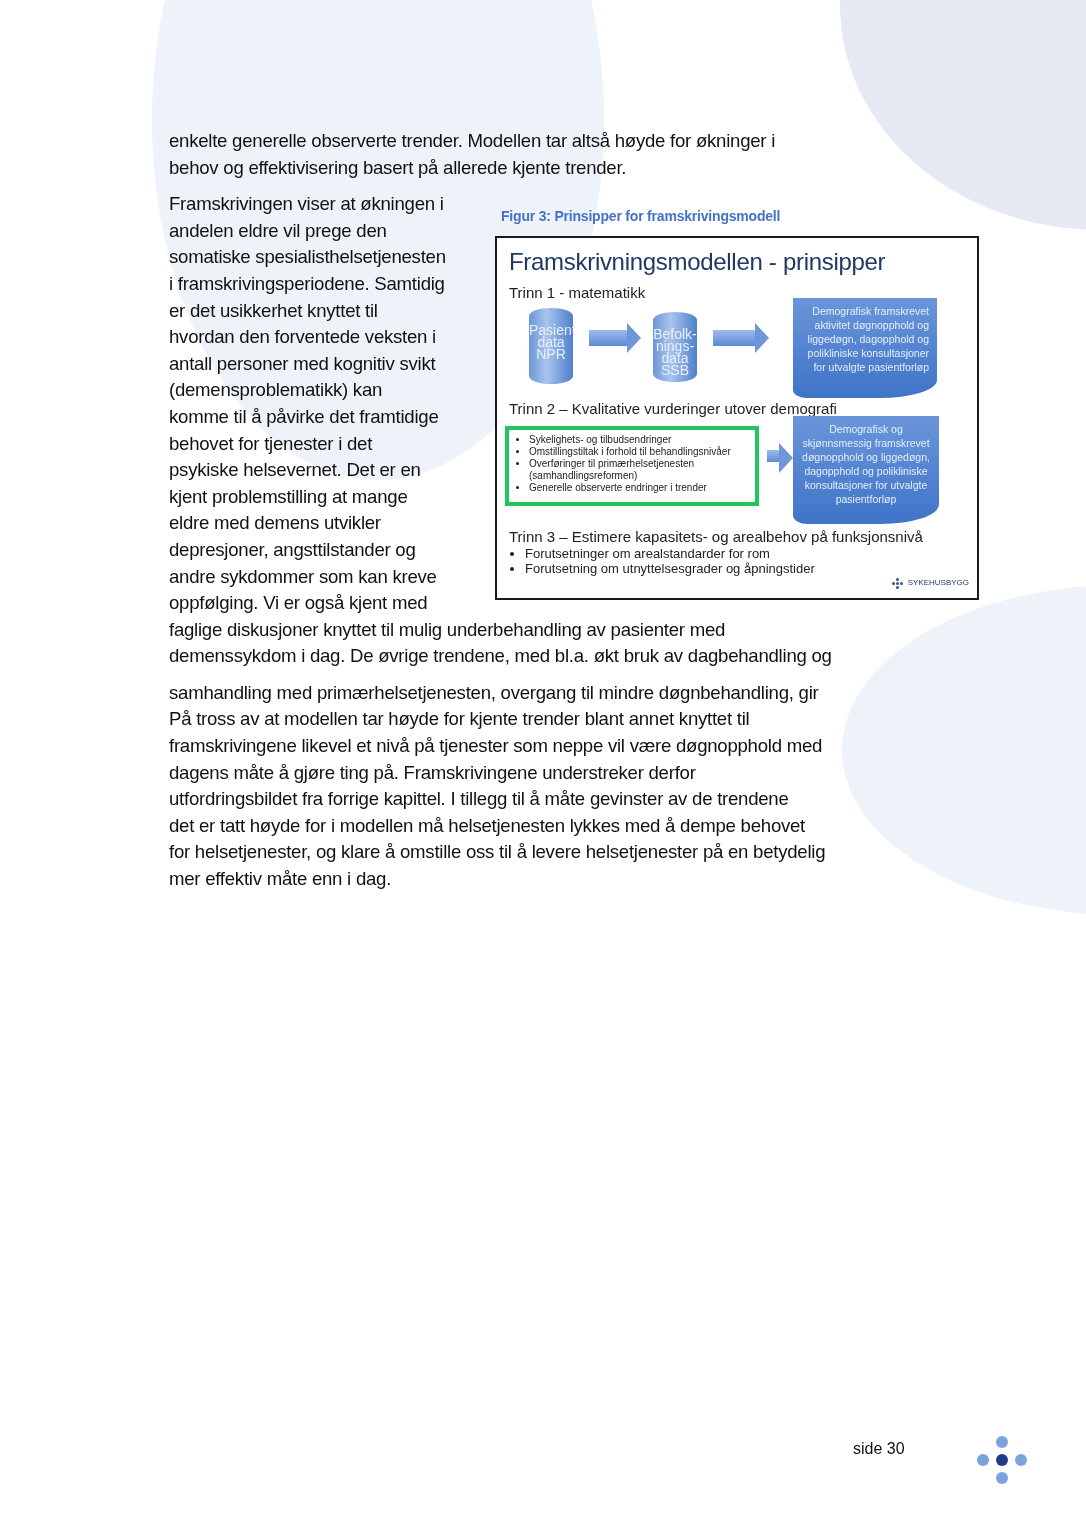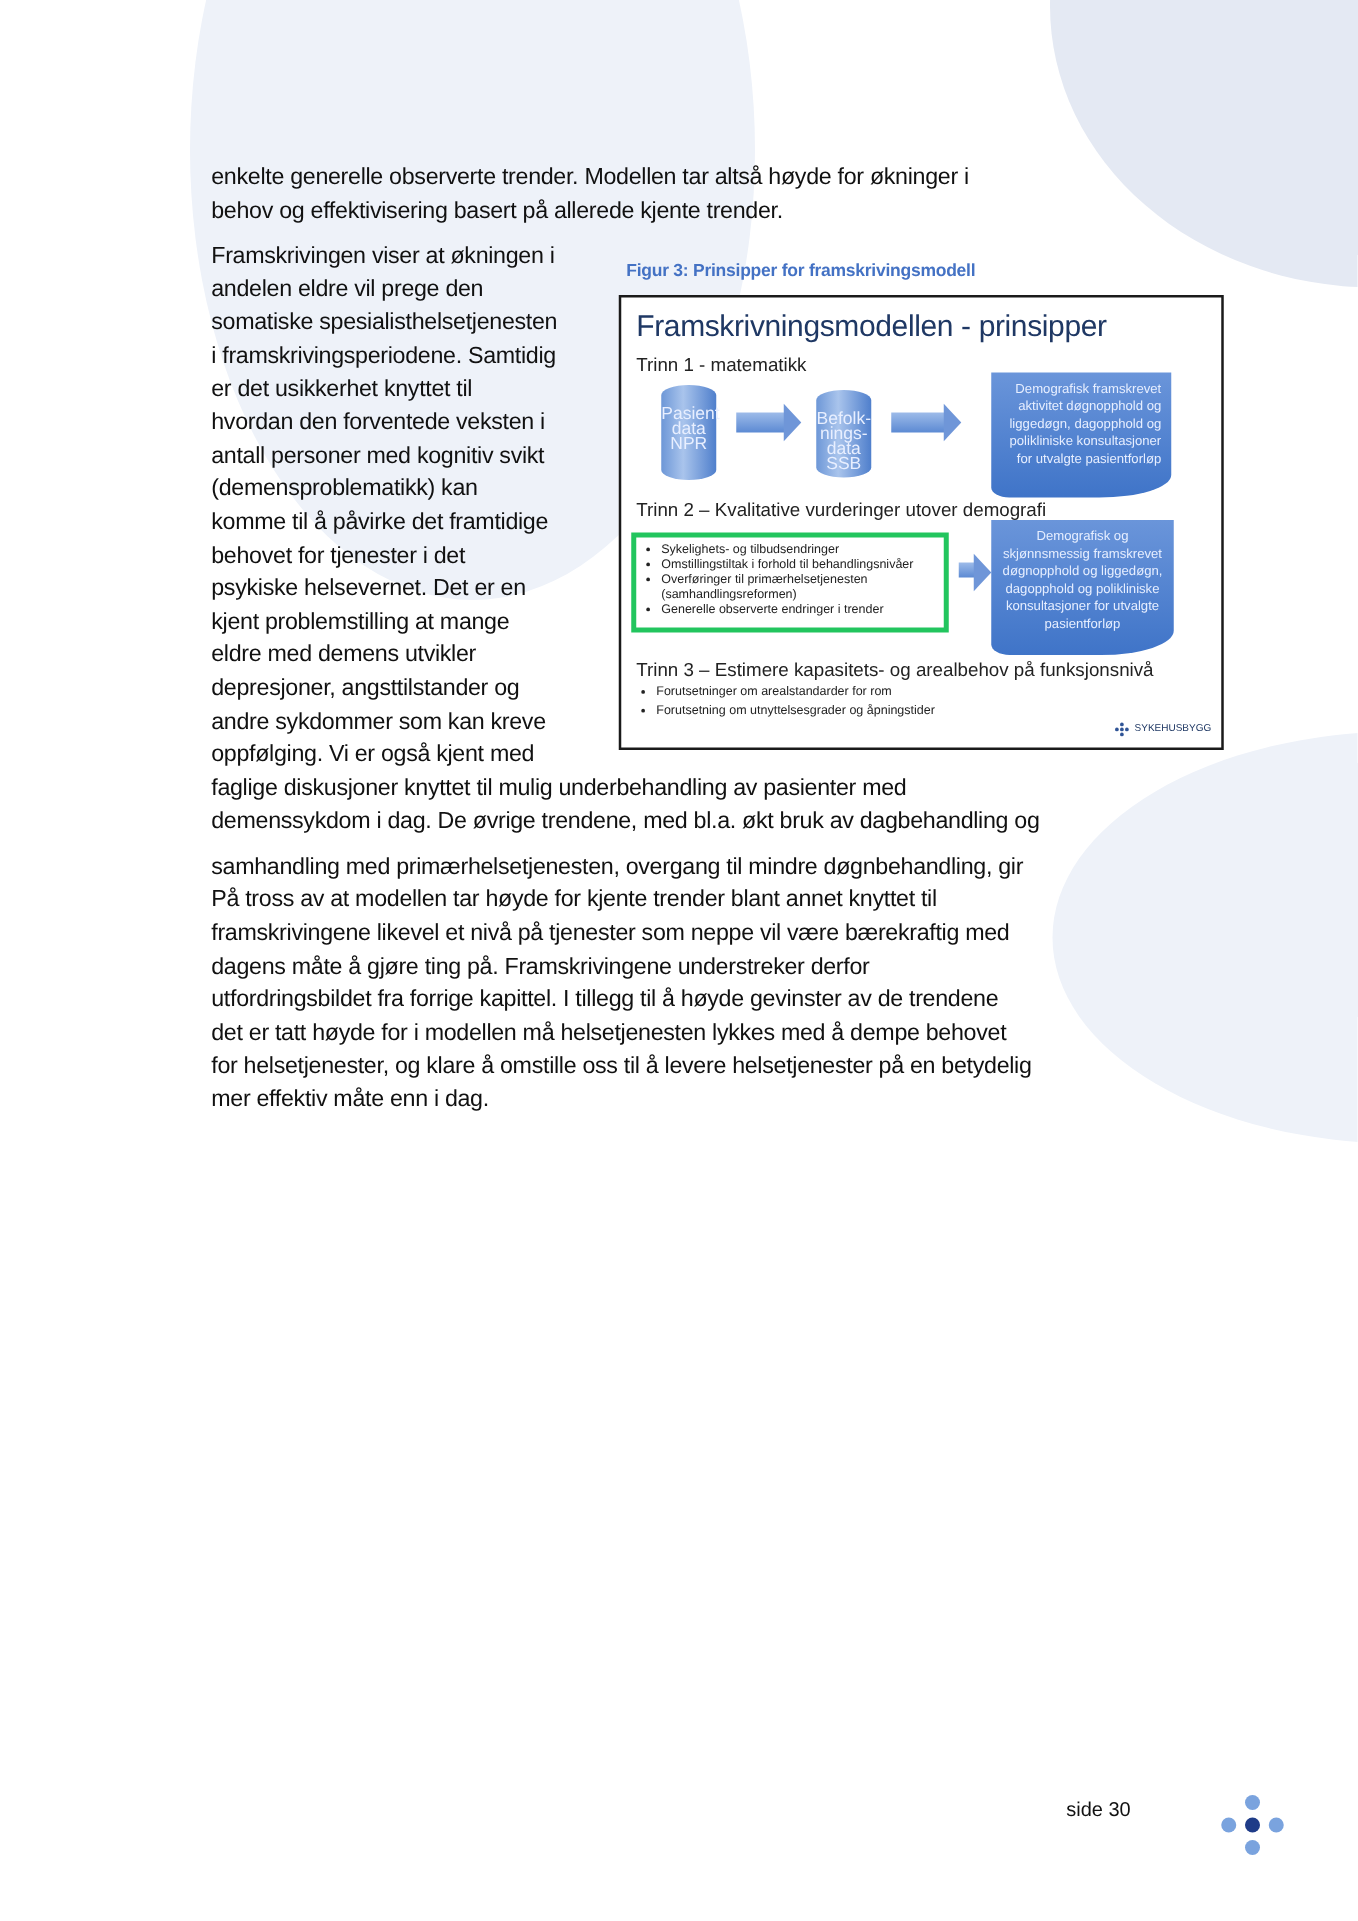--- a/index.html
+++ b/index.html
@@ -23,21 +23,21 @@
     .fig-caption { color: #4472c4; font-weight: bold; font-size: 14px; margin: 0 0 12px 6px; letter-spacing: -0.2px; }
     .fig-box { position: relative; width: 480px; height: 360px; border: 2px solid #1a1a1a; background: #fff; }
     .fig-title { position: absolute; left: 12px; top: 10px; font-size: 24px; color: #1f3864; letter-spacing: -0.3px; }
     .step-title { position: absolute; left: 12px; font-size: 15px; color: #222; }
     .cyl { position: absolute; width: 44px; height: 74px; border-radius: 22px / 8px; background: linear-gradient(90deg, #6d97d7, #a9c4ec 40%, #4f7fcc); color: #e8efff; font-size: 14px; text-align: center; padding-top: 16px; box-sizing: border-box; line-height: 12px; }
     .arrow { position: absolute; height: 16px; background: linear-gradient(180deg, #9dbbe9, #5c8ad3); }
     .arrow::after { content: ""; position: absolute; right: -12px; top: -7px; border-left: 14px solid #6f96d8; border-top: 15px solid transparent; border-bottom: 15px solid transparent; }
     .doc-shape { position: absolute; background: linear-gradient(180deg, #6a95da, #3f74c8); color: #e6eeff; font-size: 10.5px; text-align: right; padding: 6px 8px; box-sizing: border-box; line-height: 14px; border-radius: 0 0 40% 10% / 0 0 18% 8%; }
     .list-box { position: absolute; left: 8px; top: 188px; width: 254px; height: 80px; border: 4px solid #22c55e; font-size: 10px; color: #222; padding: 4px 6px; box-sizing: border-box; line-height: 12px; }
     .list-box ul, .trinn3-list { margin: 0; padding-left: 14px; }
-    .trinn3-list { position: absolute; left: 14px; top: 308px; font-size: 10px; line-height: 15px; color: #222; }
+    .trinn3-list { position: absolute; left: 14px; top: 308px; font-size: 13px; line-height: 15px; color: #222; }
     .logo { position: absolute; right: 8px; bottom: 8px; font-size: 8px; color: #1f3864; font-weight: normal; display: flex; align-items: flex-start; gap: 4px; margin-top: 48px; }
     .logo .dots { position: relative; width: 12px; height: 12px; }
     .logo .dots span { position: absolute; width: 3px; height: 3px; border-radius: 50%; background: #2f5496; }
 
     .page-num { position: absolute; left: 853px; top: 1440px; font-size: 16px; color: #111; }
     .footer-logo { position: absolute; left: 977px; top: 1436px; width: 50px; height: 50px; }
     .footer-logo span { position: absolute; width: 12px; height: 12px; border-radius: 50%; background: #7aa3de; }
     .footer-logo span.center { background: #1f3c88; }
   </style>
 </head>
@@ -70,23 +70,23 @@
       <span class="line">depresjoner, angsttilstander og</span>
       <span class="line">andre sykdommer som kan kreve</span>
       <span class="line">oppfølging. Vi er også kjent med</span>
     </span>
     <span class="line">faglige diskusjoner knyttet til mulig underbehandling av pasienter med</span>
     <span class="line">demenssykdom i dag. De øvrige trendene, med bl.a. økt bruk av dagbehandling og</span>
   </p>
   <p>
     <span class="line">samhandling med primærhelsetjenesten, overgang til mindre døgnbehandling, gir</span>
     <span class="line">På tross av at modellen tar høyde for kjente trender blant annet knyttet til</span>
-    <span class="line">framskrivingene likevel et nivå på tjenester som neppe vil være bærekraftig med</span>
+    <span class="line">framskrivingene likevel et nivå på tjenester som neppe vil være døgnopphold med</span>
     <span class="line">dagens måte å gjøre ting på. Framskrivingene understreker derfor</span>
-    <span class="line">utfordringsbildet fra forrige kapittel. I tillegg til å høyde gevinster av de trendene</span>
+    <span class="line">utfordringsbildet fra forrige kapittel. I tillegg til å måte gevinster av de trendene</span>
     <span class="line">det er tatt høyde for i modellen må helsetjenesten lykkes med å dempe behovet</span>
     <span class="line">for helsetjenester, og klare å omstille oss til å levere helsetjenester på en betydelig</span>
     <span class="line">mer effektiv måte enn i dag.</span>
   </p>
 </div>
 
 <div class="figure">
   <div class="fig-caption">Figur 3: Prinsipper for framskrivingsmodell</div>
   <div class="fig-box">
     <div class="fig-title">Framskrivningsmodellen - prinsipper</div>

